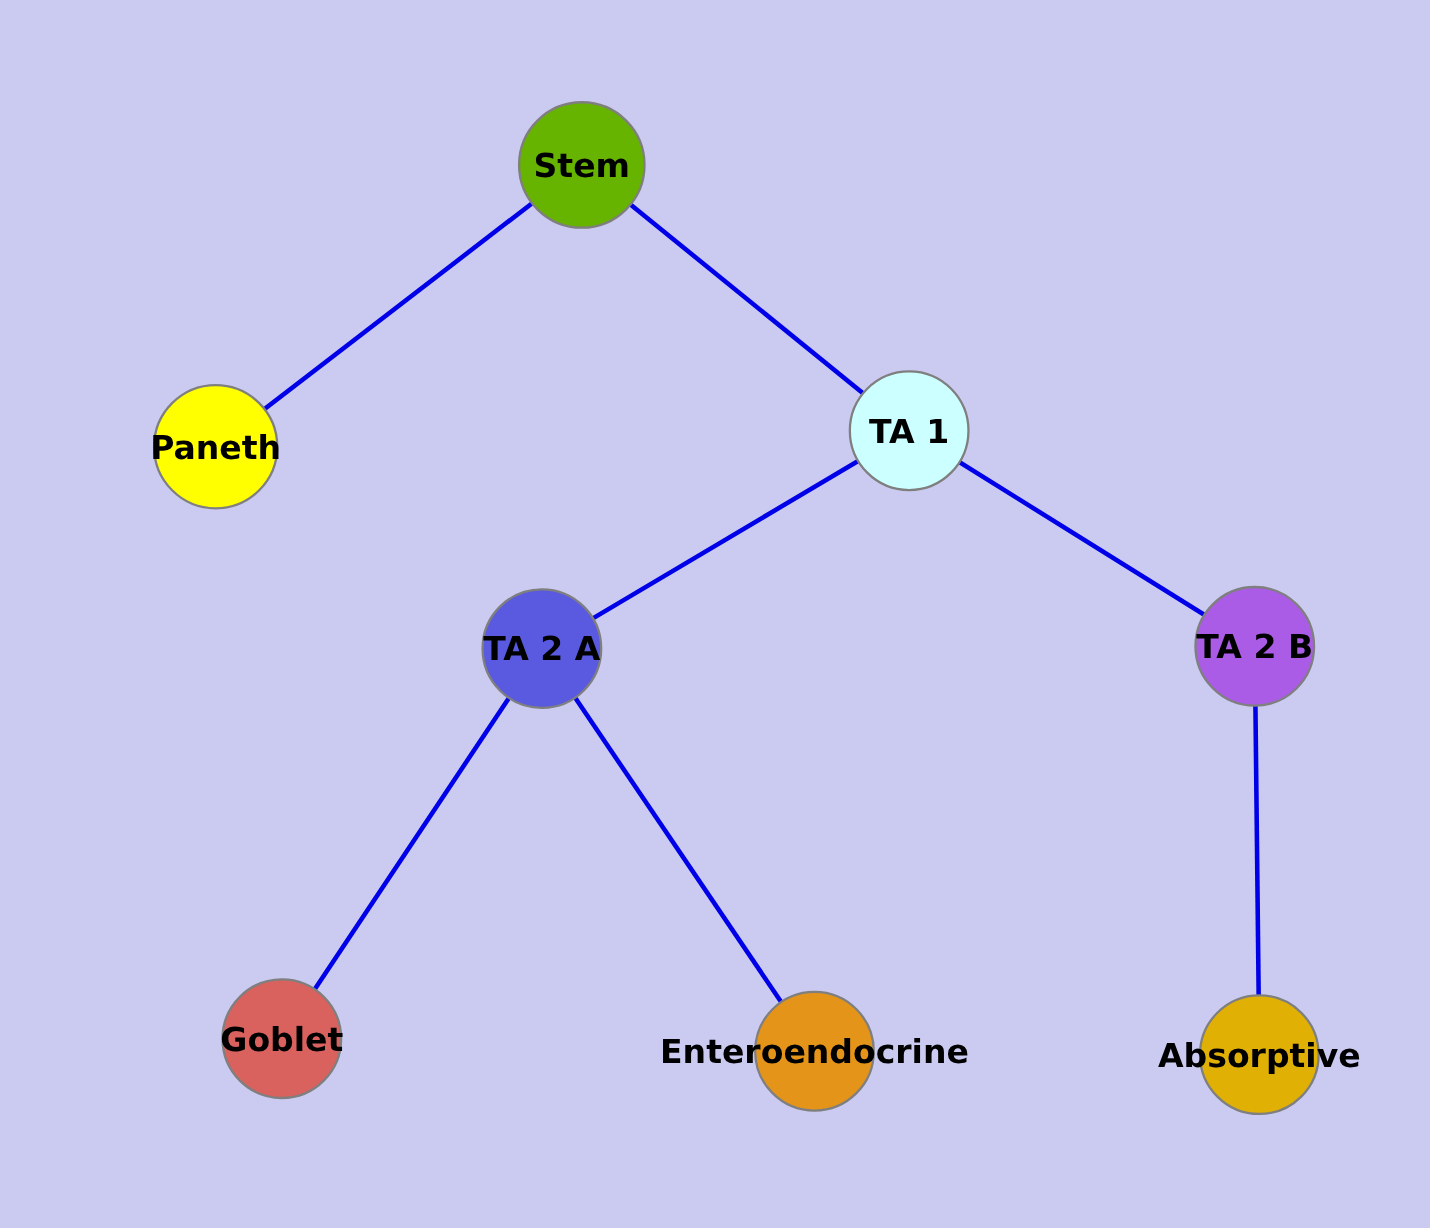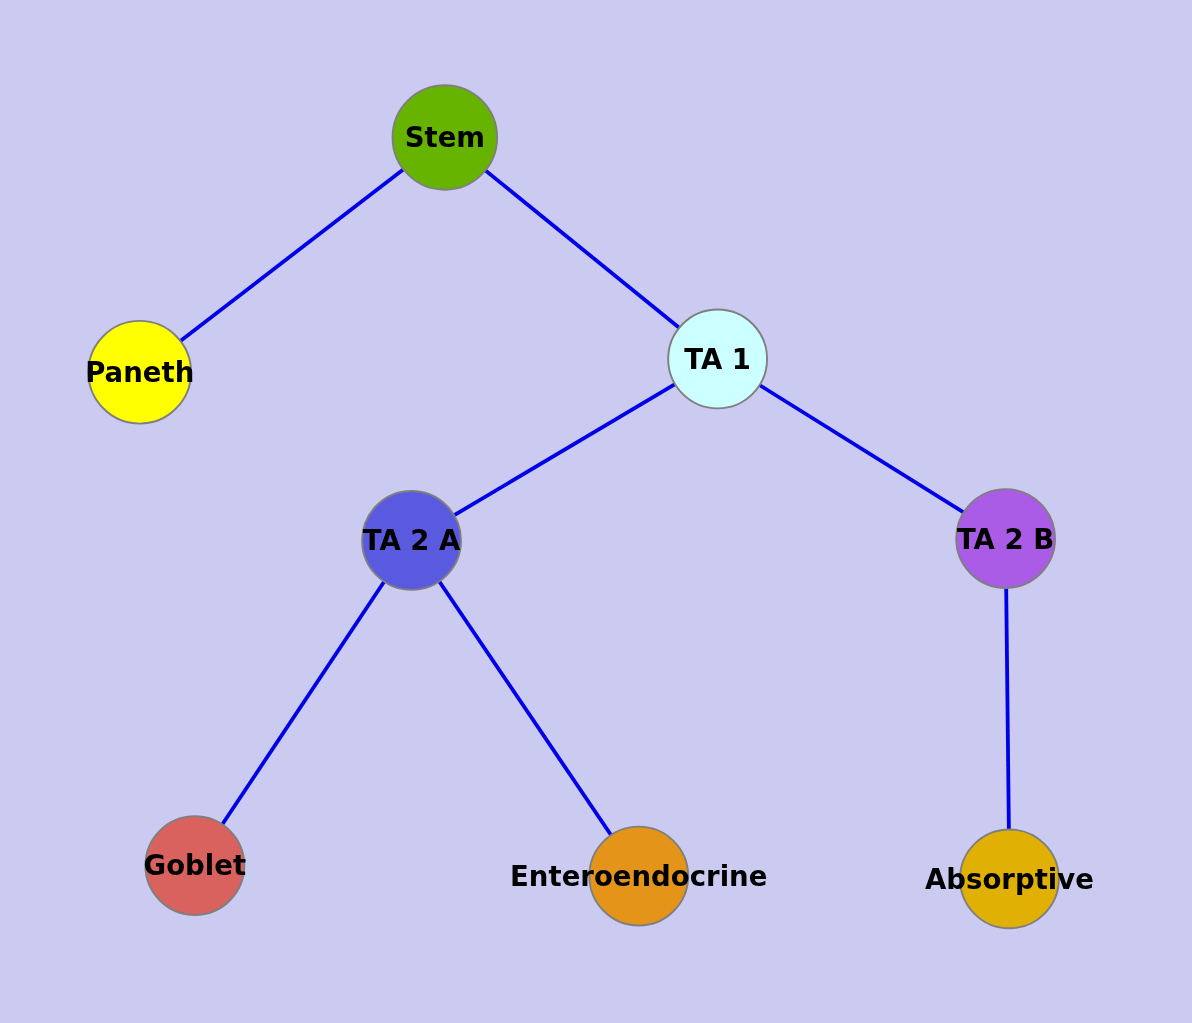--- a/index.html
+++ b/index.html
@@ -7,20 +7,21 @@
     padding: 0;
   }
   body {
     font-family: "DejaVu Sans", "Liberation Sans", sans-serif;
   }
   .stage {
     position: relative;
     width: 1133px;
     height: 1023px;
     overflow: hidden;
+    margin-left: 40px;
   }
   svg {
     display: block;
     width: 100%;
     height: 100%;
   }
   .node-label {
     font-family: "DejaVu Sans", "Liberation Sans", sans-serif;
     font-weight: bold;
     pointer-events: none;

